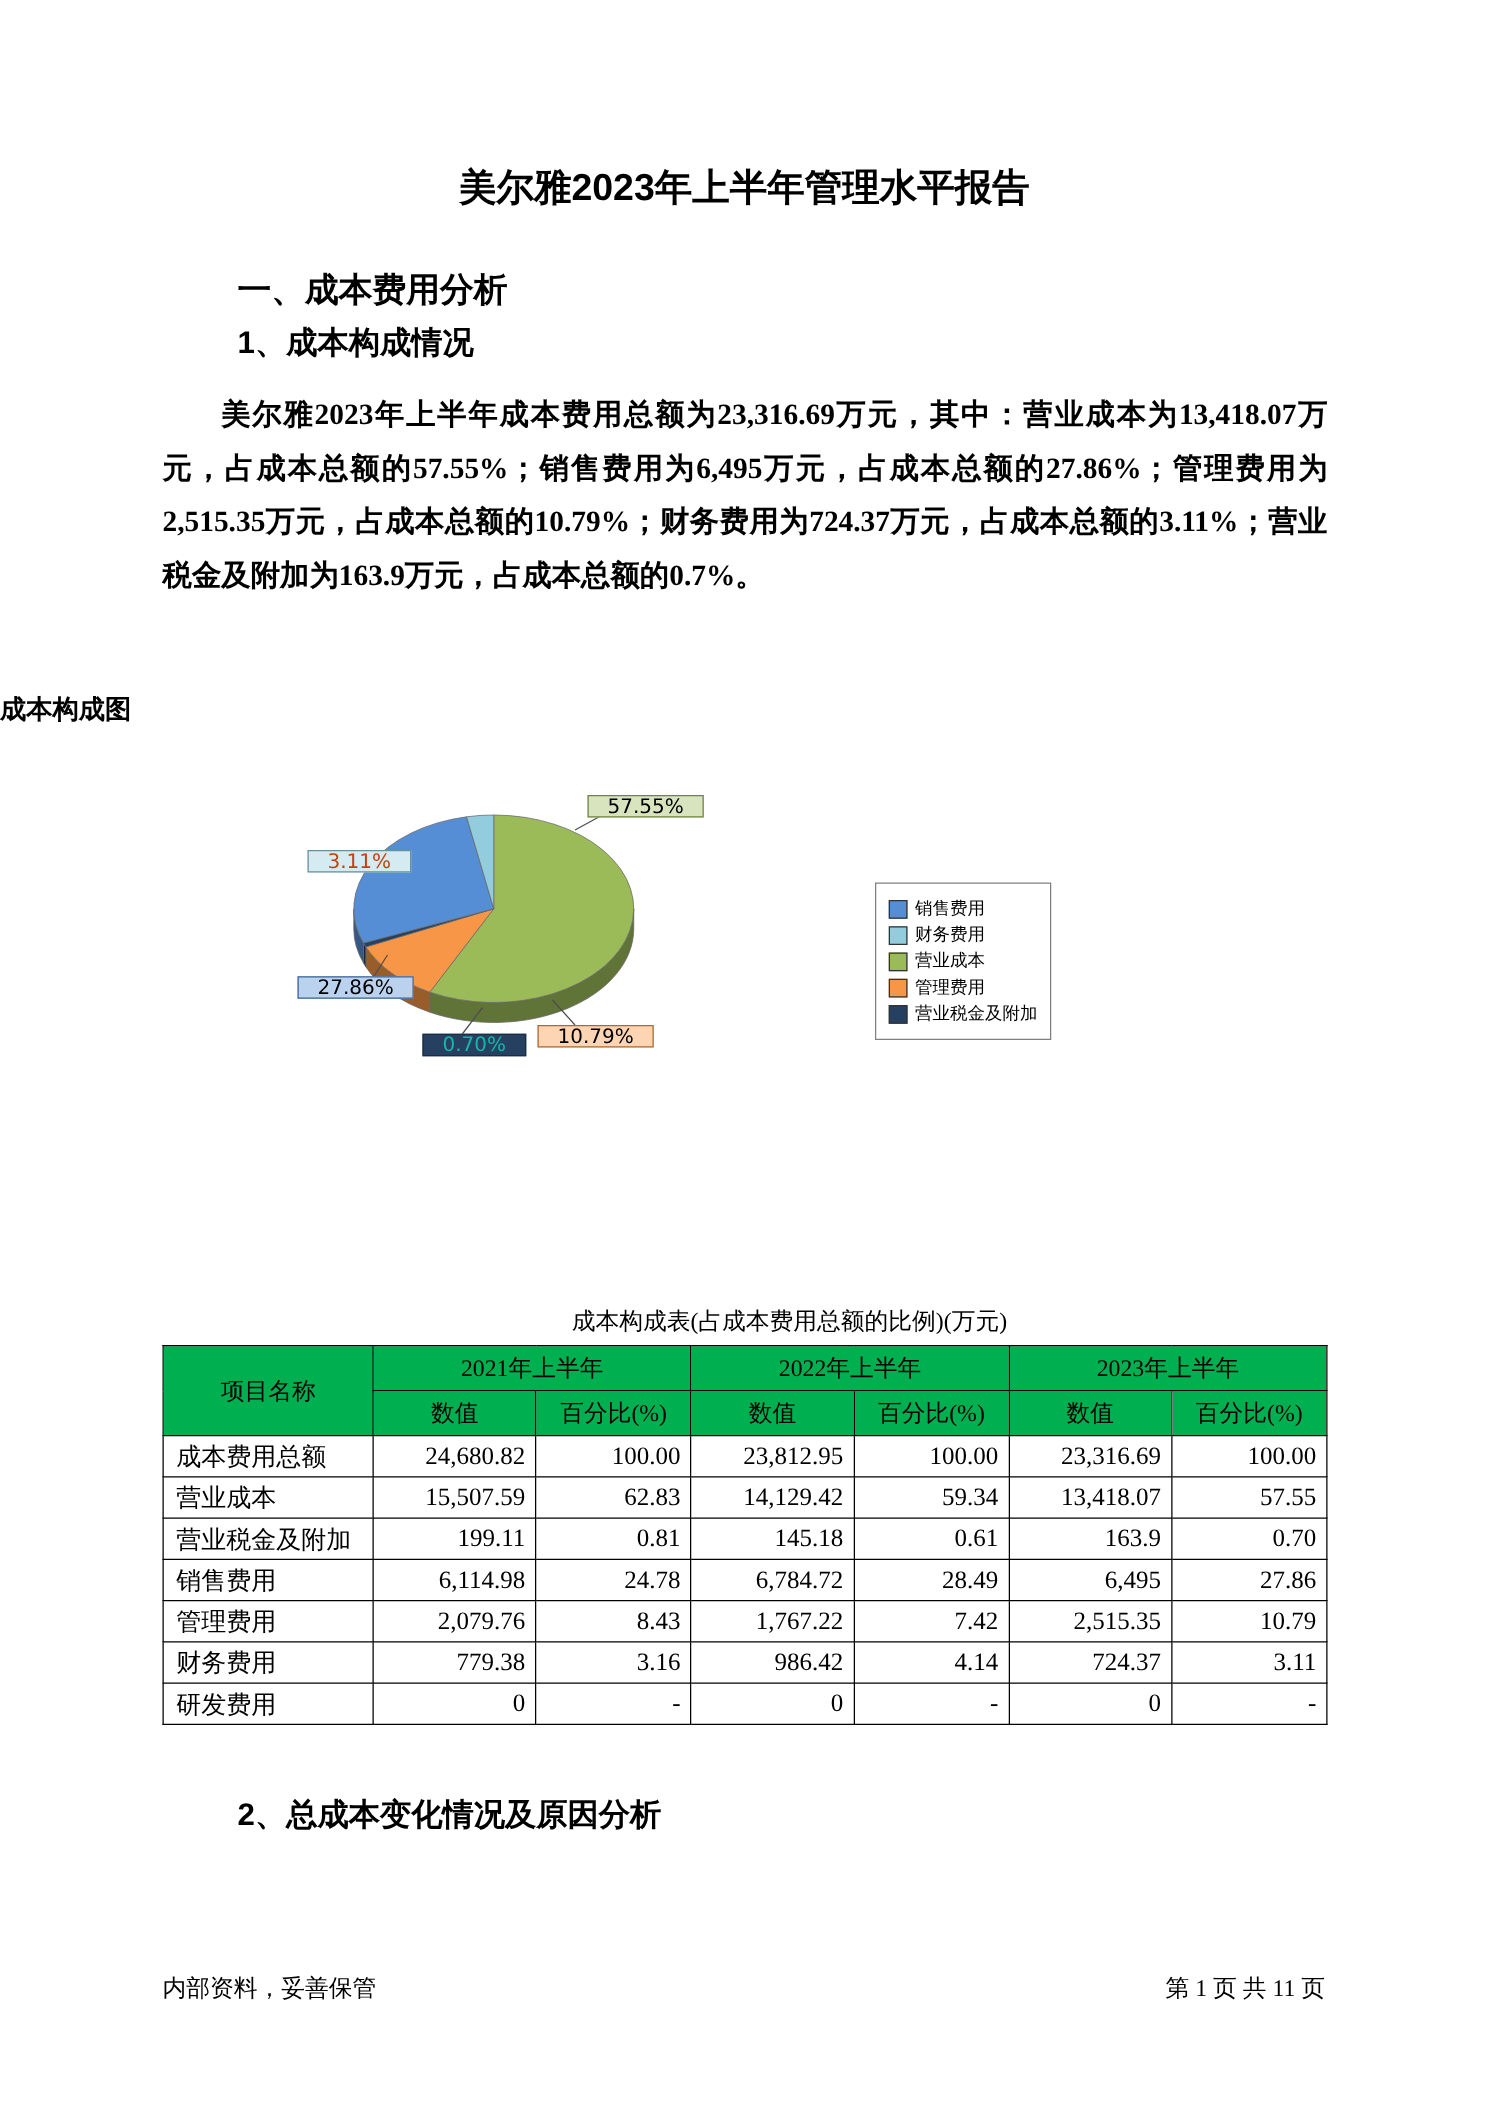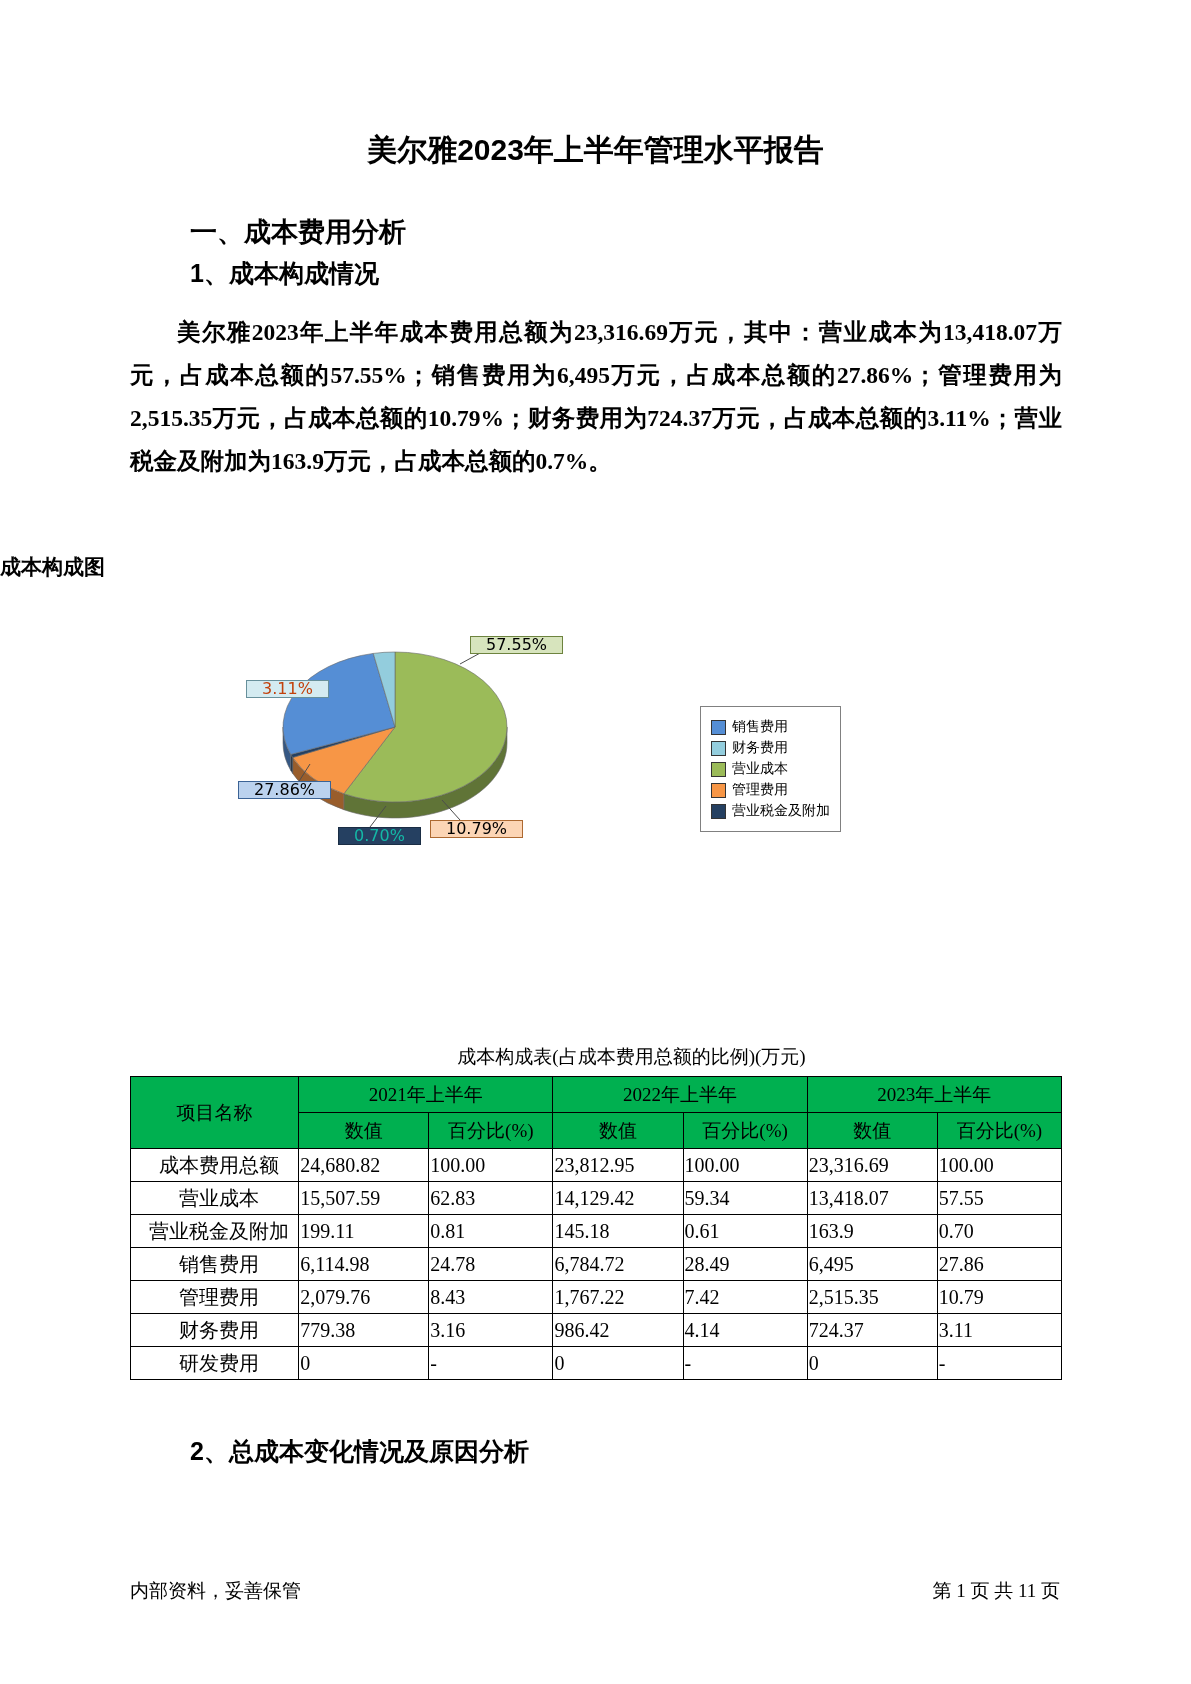--- a/index.html
+++ b/index.html
@@ -78,22 +78,22 @@
   table.cost th, table.cost td {
     border: 1px solid #000;
     overflow: hidden; white-space: nowrap;
   }
   table.cost th {
     background: var(--hdr, #00B050);
     font-weight: normal; font-size: 19px;
     height: 33px; text-align: center;
   }
   table.cost td { height: 30px; }
-  table.cost td.name { text-align: center; padding-left: 10px; }
-  table.cost td.num  { text-align: left; padding-right: 8px; }
+  table.cost td.name { text-align: left; padding-left: 10px; }
+  table.cost td.num  { text-align: right; padding-right: 8px; }
 
   .h3 {
     top: 1390px; left: 190px;
     font-family: "Liberation Sans", sans-serif;
     font-weight: bold; font-size: 25px; margin-top: 45px;
   }
   .footer-left  { top: 1578px; left: 130px;  font-size: 19px; }
   .footer-right { top: 1578px; right: 131px; font-size: 19px; }
 </style>
 </head>

